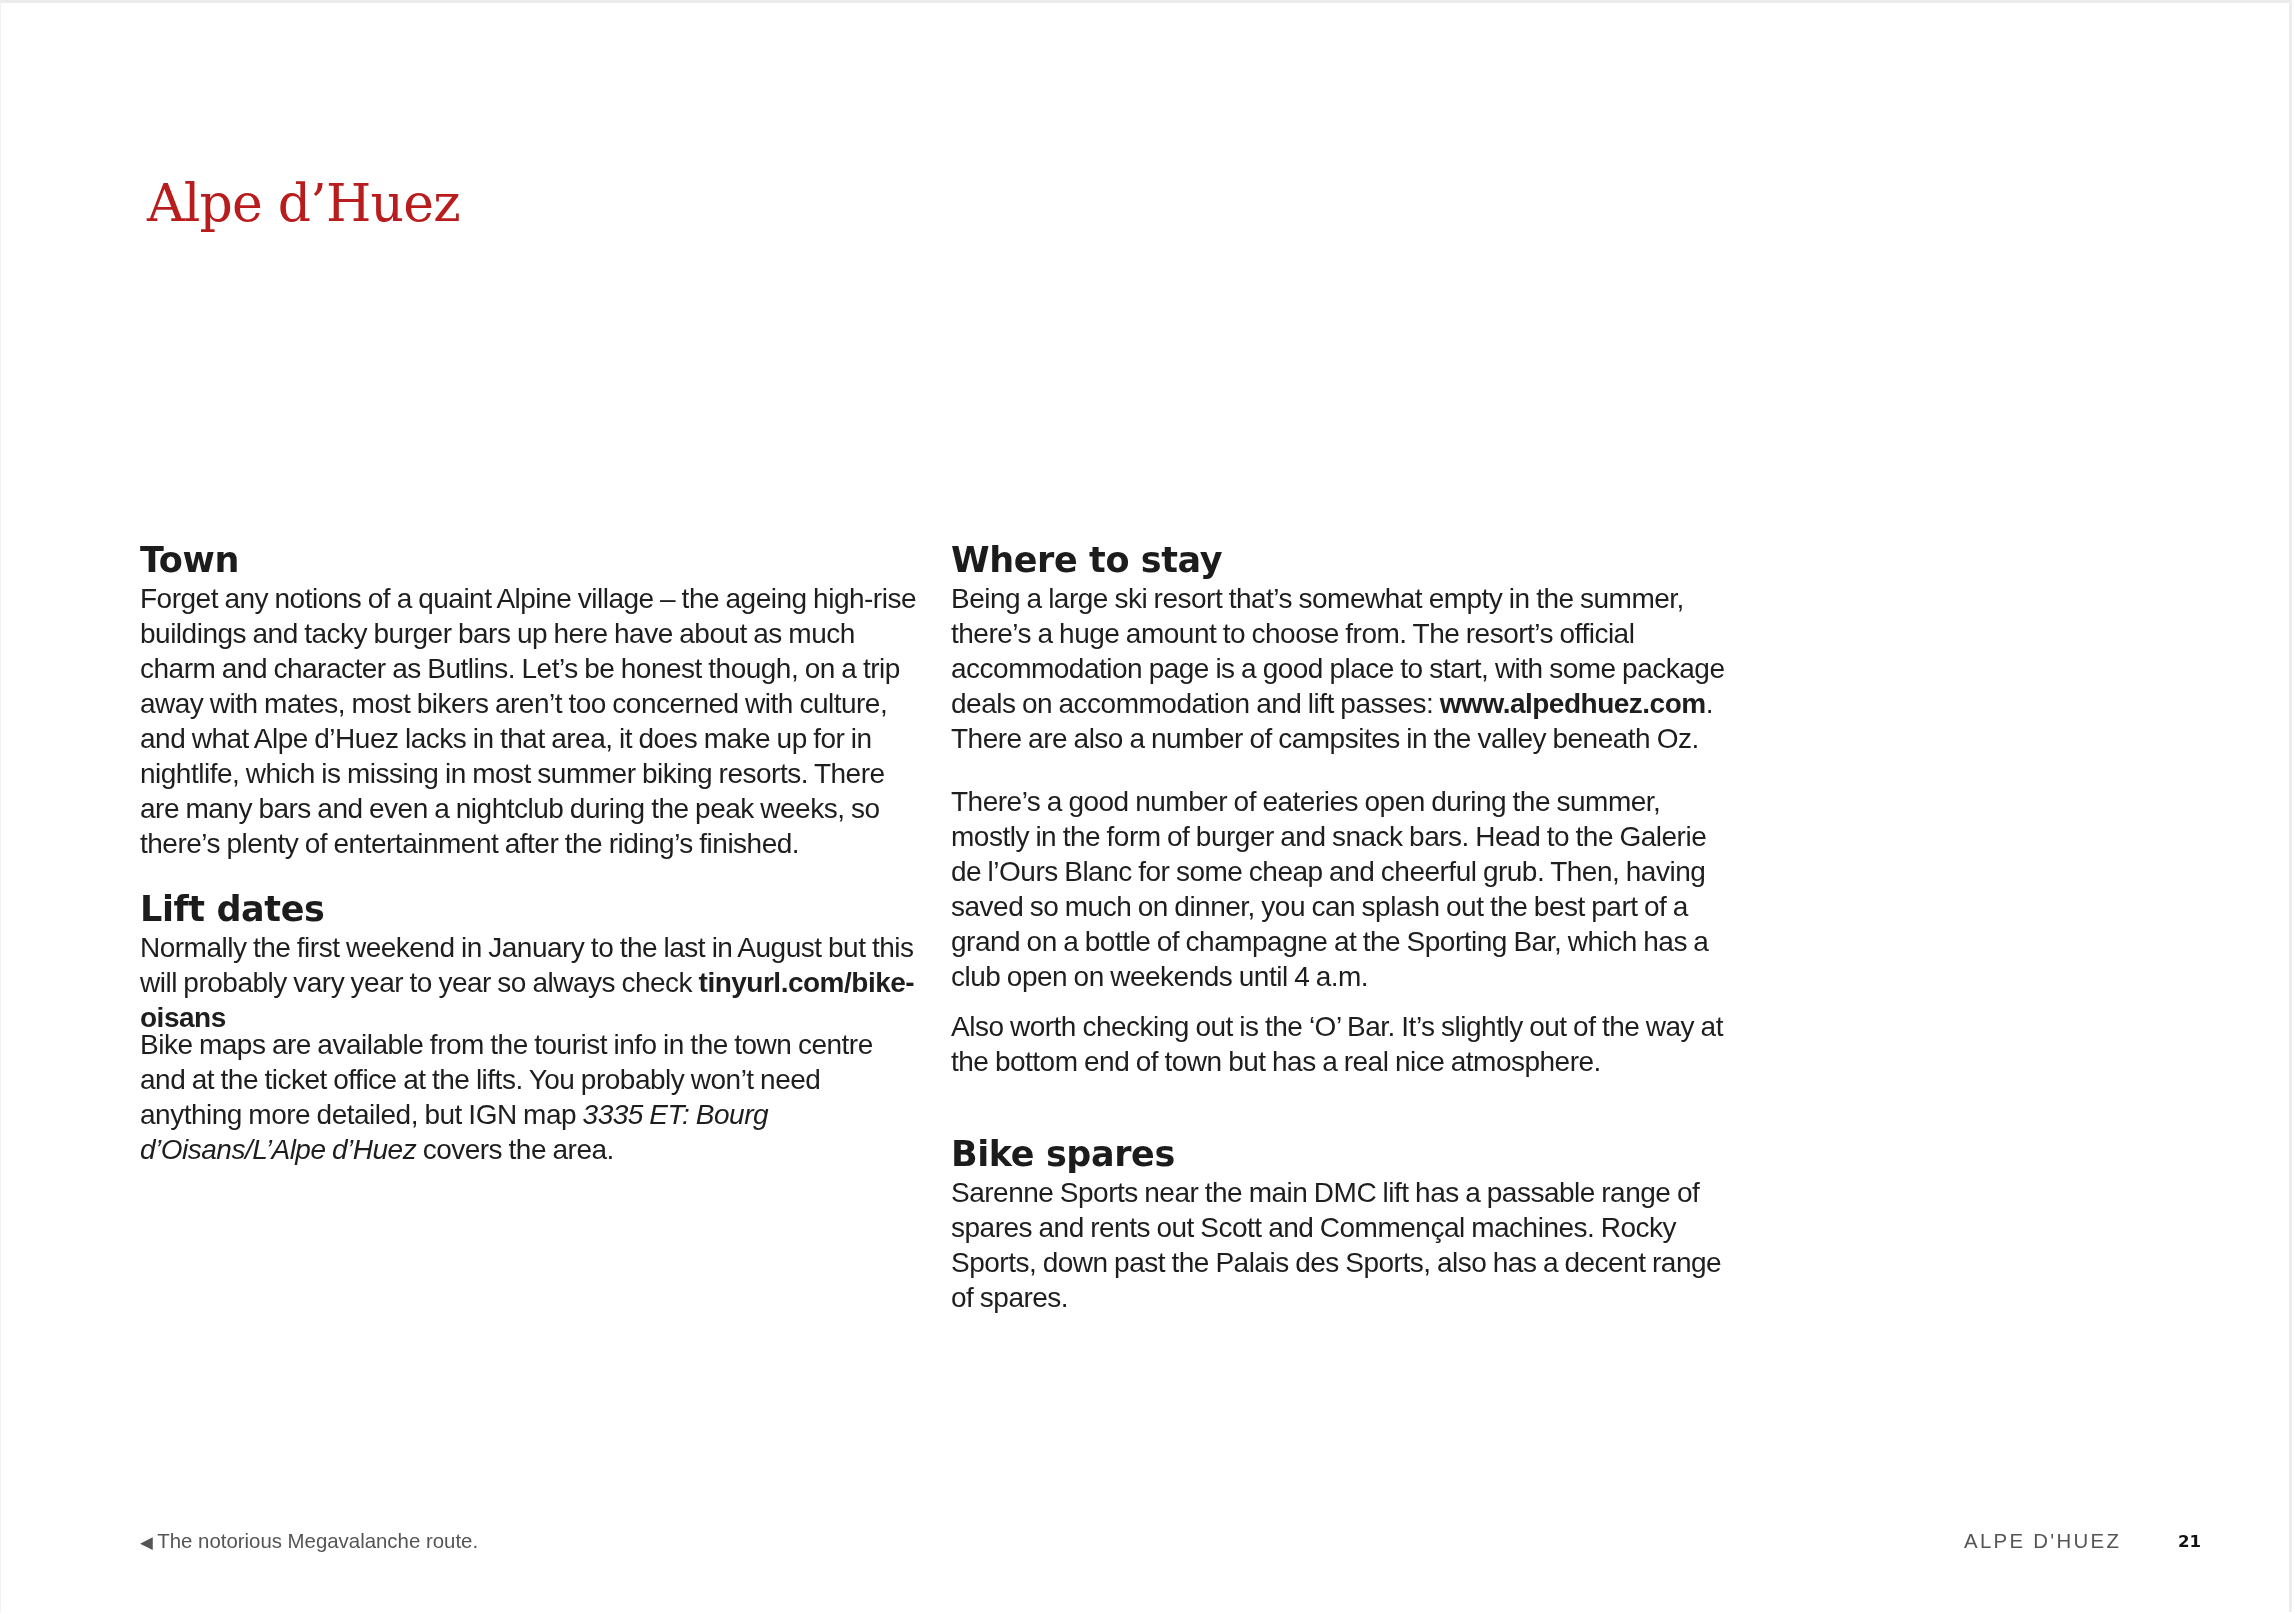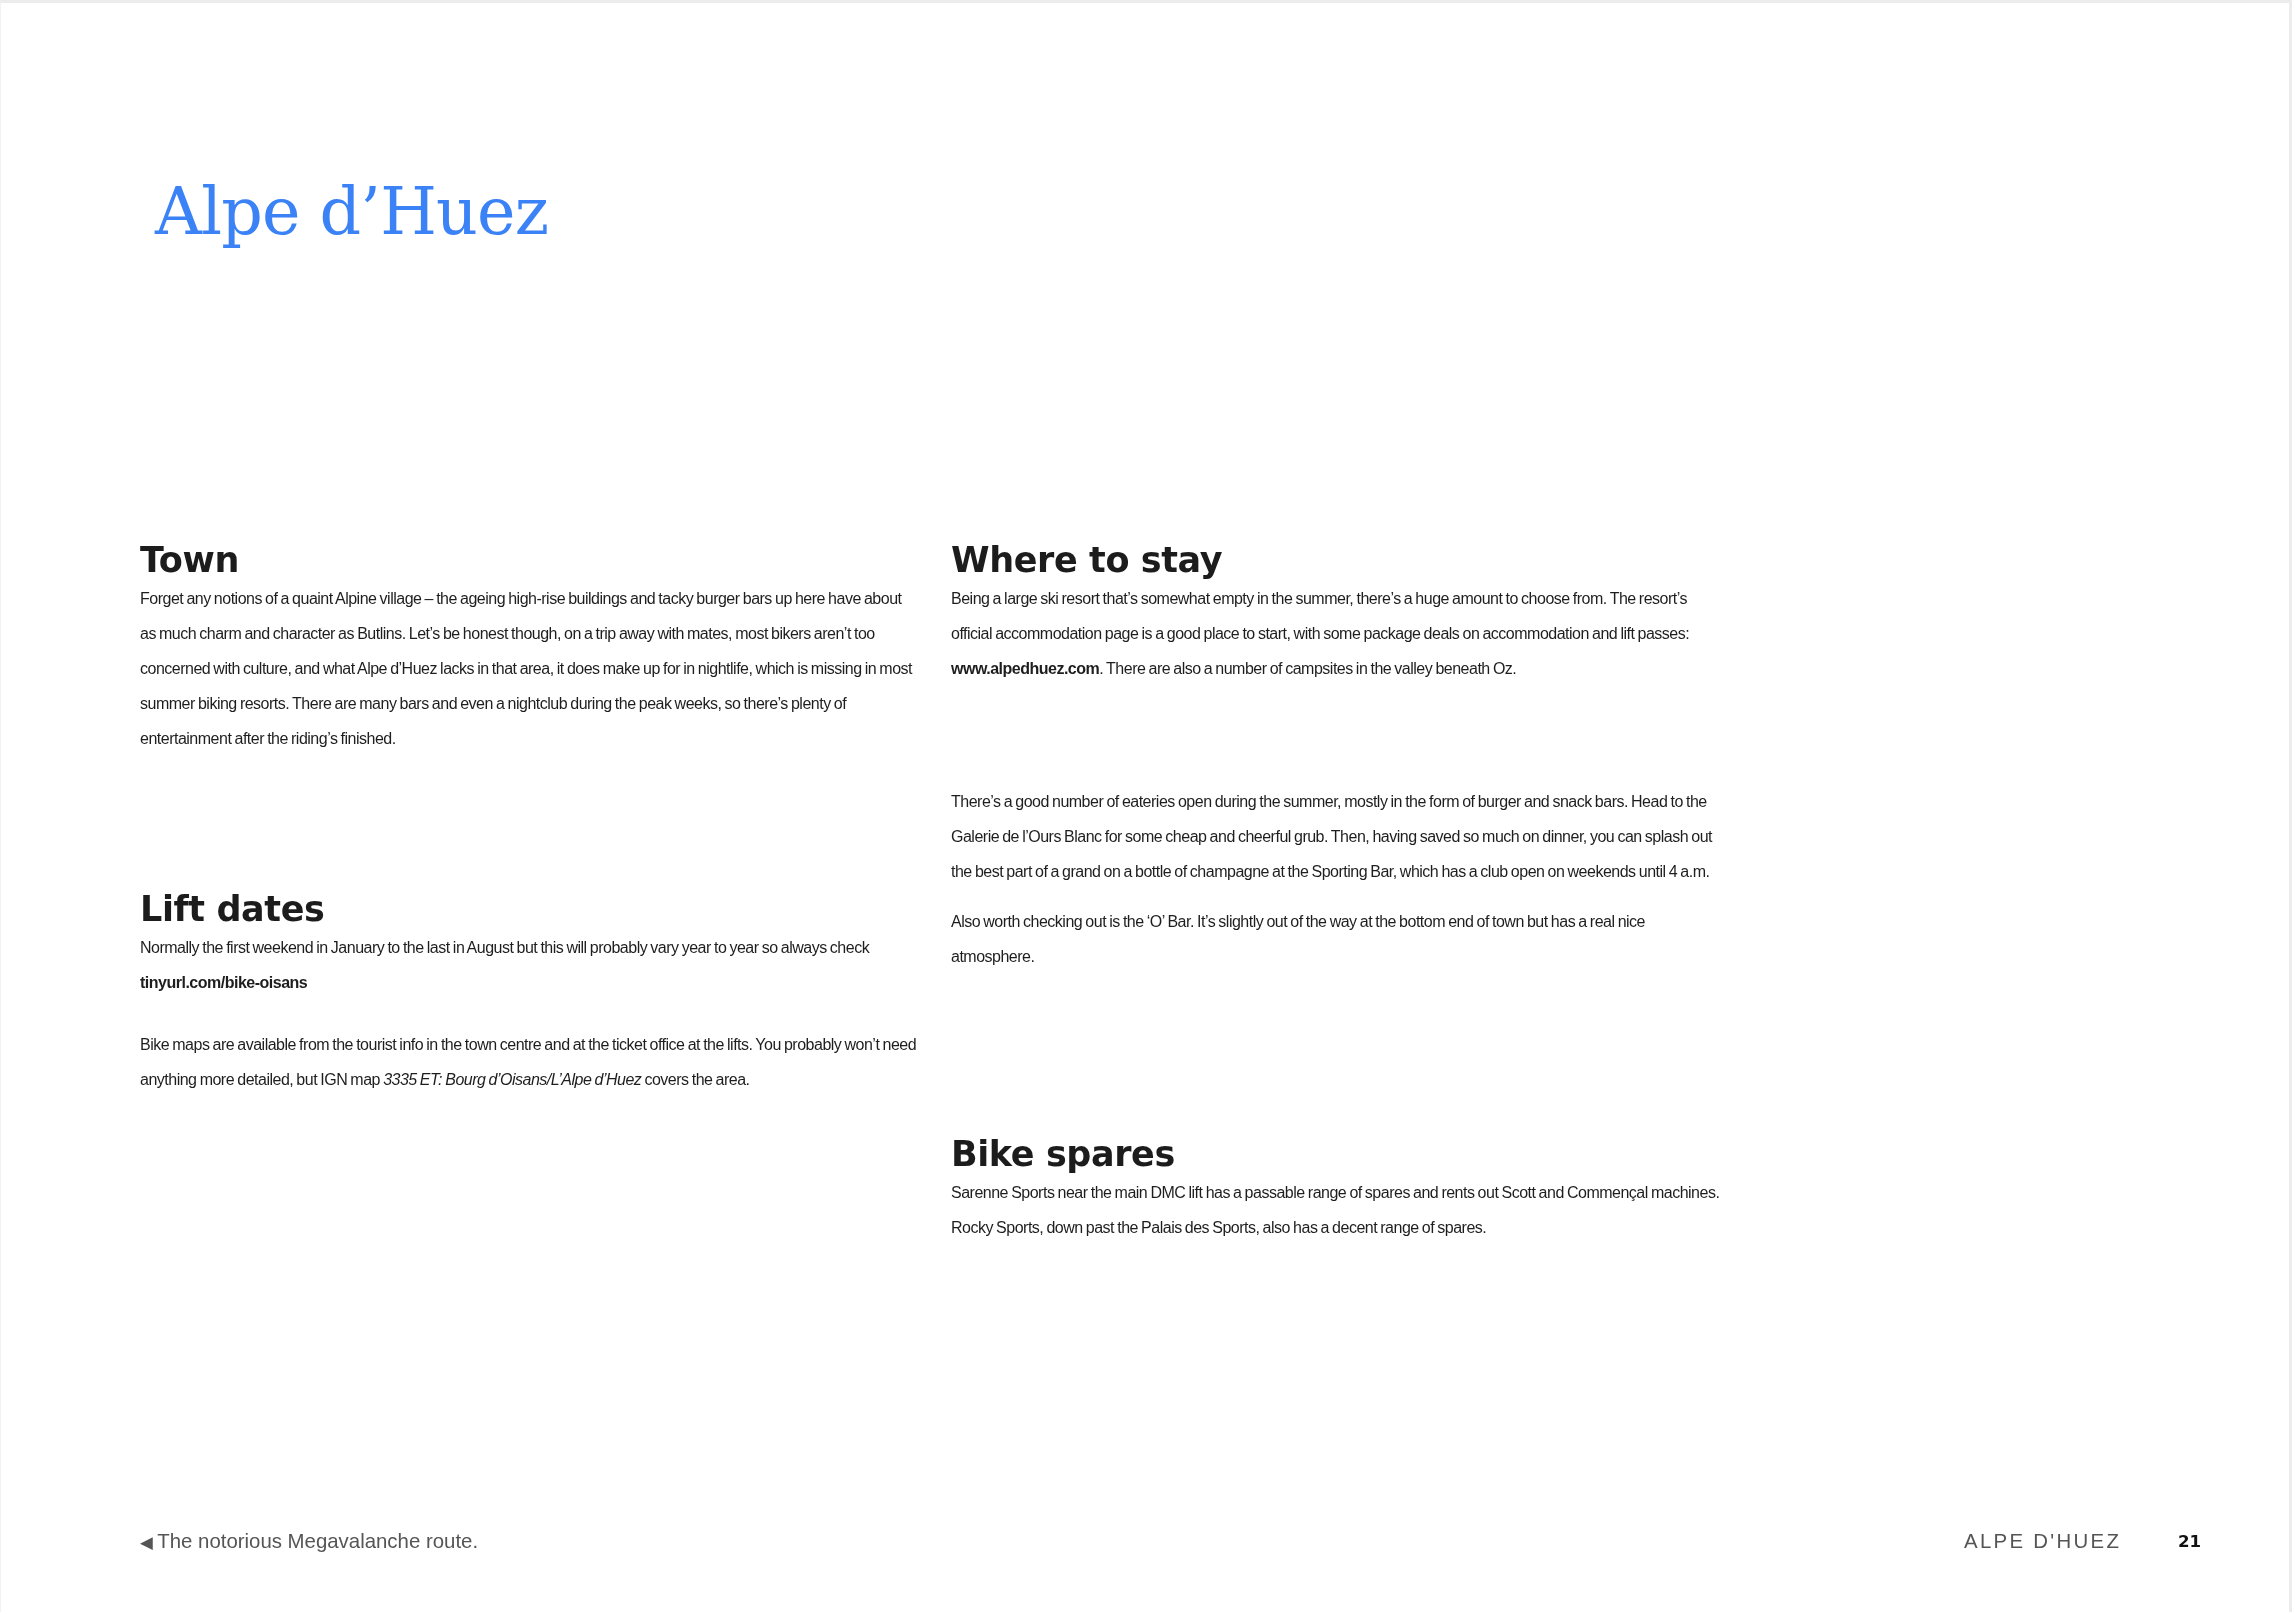--- a/index.html
+++ b/index.html
@@ -5,34 +5,34 @@
   html, body { margin: 0; padding: 0; background: #ffffff; }
   body { width: 2295px; height: 1615px; position: relative; overflow: hidden; }
   .page {
     position: absolute; left: 0; top: 0; width: 2292px; height: 1612px;
     border-top: 3px solid #ececec; border-right: 3px solid #ececec; border-left: 1.5px solid #f2f2f2;
     box-sizing: border-box; background: #fff;
   }
   .title {
     position: absolute; left: 138px; top: 151px;
     font-family: "DejaVu Serif", "Liberation Serif", serif;
-    font-size: 65px; line-height: 83px; color: #3b82f6; font-weight: normal;
-    margin: 16px; letter-spacing: -0.8px;
+    font-size: 52px; line-height: 83px; color: #b91c1c; font-weight: normal;
+    margin: 8px; letter-spacing: -0.8px;
   }
   .section { position: absolute; width: 779px; }
   .col1 { left: 139px; }
   .col2 { left: 950px; }
   .section h2 {
     margin: 0; font-family: "DejaVu Sans", "Liberation Sans", sans-serif;
     font-weight: bold; font-size: 35px; line-height: 42px; color: #1c1c1c;
     letter-spacing: -0.4px;
   }
   .section p {
     margin: 0; font-family: "Liberation Sans", sans-serif;
-    font-size: 16px; line-height: 35px; color: #1e1e1e;
+    font-size: 28px; line-height: 35px; color: #1e1e1e;
     letter-spacing: -0.5px; word-spacing: -0.8px;
   }
   .section p + p { margin-top: 15px; }
   .section p b { font-weight: bold; }
   .section p i { font-style: italic; }
   .footer-caption {
     position: absolute; left: 139px; top: 1525px;
     font-family: "Liberation Sans", sans-serif; font-size: 20.4px; line-height: 27px; color: #555;
   }
   .footer-caption .arrow { font-size: 16.6px; color: #555; margin-right: 4.5px; }

